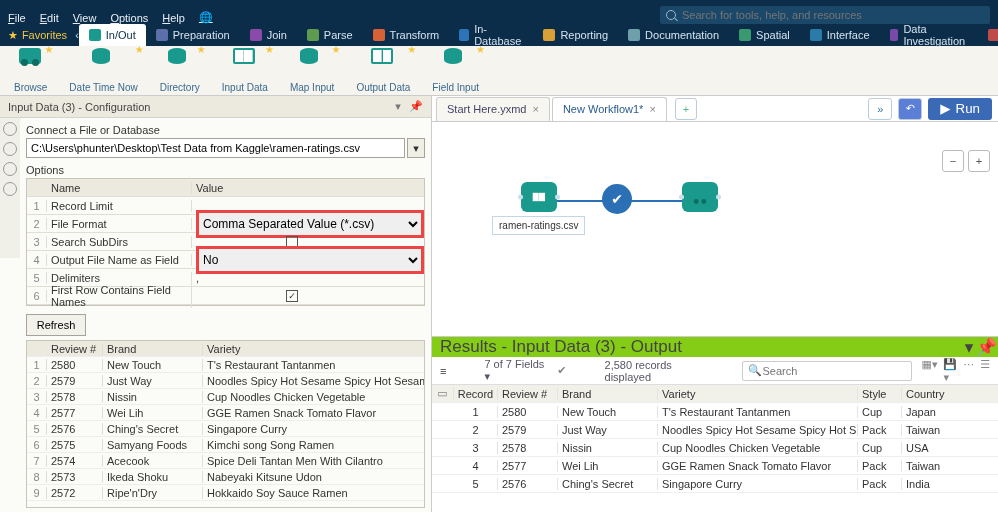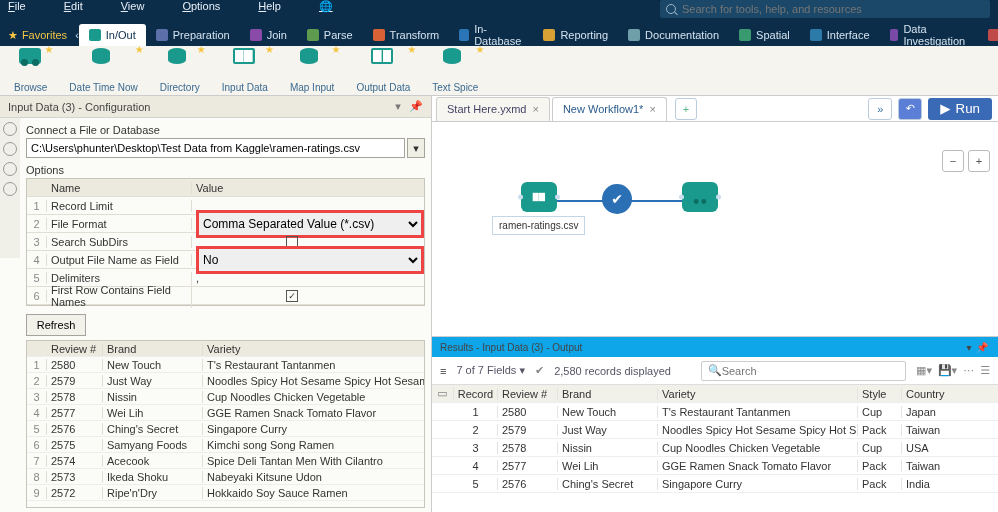--- a/index.html
+++ b/index.html
@@ -1,19 +1,19 @@
 <!DOCTYPE html>
 <html><head>
 <meta charset="utf-8">
 <style>
 * { margin: 0; padding: 0; box-sizing: border-box; font-family: "Segoe UI", Tahoma, sans-serif; }
 body { width: 998px; height: 512px; overflow: hidden; background: #fff; font-size: 11px; color: #333; }
 
 
-.menubar { background: #0b2d4a; height: 24px; display: flex; align-items: flex-start; padding: 0 8px; gap: 38px; }
+.menubar { background: #0b2d4a; height: 24px; display: flex; align-items: flex-end; padding: 0 8px; gap: 14px; }
 .menubar .menu { color: #e8eef5; cursor: pointer; }
 .menubar .menu:first-letter { text-decoration: underline; }
 .searchbox { margin-left: auto; width: 330px; height: 18px; background: #1b4869; border-radius: 2px; display: flex; align-items: center; padding: 0 6px; color: #9db4c6; gap: 6px; }
 .searchbox input { flex: 1; background: transparent; border: none; outline: none; color: #cdd; font-size: 11px; }
 .searchbox .sicon { width: 10px; height: 10px; border: 1.3px solid #9db4c6; border-radius: 50%; position: relative; }
 .searchbox .sicon::after { content:''; position:absolute; width:4px; height:1.3px; background:#9db4c6; right:-3px; bottom:-1px; transform:rotate(45deg); }
 
 
 .catbar { background: #0b2d4a; height: 22px; display: flex; align-items: stretch; }
 .fav { display:flex; align-items:center; gap:4px; padding:0 8px; color:#f5c542; }
@@ -89,24 +89,24 @@
 .nshape.green { background:#1a9a8d; }
 .nshape.green::before,.nshape.green::after { content:''; position:absolute; top:50%; width:5px; height:5px; background:#cde; border-radius:50%; transform:translateY(-50%); }
 .nshape.green::before{left:-3px} .nshape.green::after{right:-3px}
 .nshape.blue { background:#2b6fb5; border-radius:50%; width:30px; height:30px; }
 .nshape.blue::after { content:'✔'; color:#fff; font-size:14px; }
 .conn { position:absolute; height:2px; background:#2b6fb5; }
 .caption { border:1px solid #c4d6e6; padding:3px 6px; font-size:10px; margin-top:4px; background:#fff; }
 
 
 .results { height:176px; border-top:1px solid #ccc; display:flex; flex-direction:column; }
-.reshead { height:20px; background:#0ea5e9; display:flex; align-items:center; padding:0 8px; font-size:10px; color:#444; }
+.reshead { height:20px; background:#84cc16; display:flex; align-items:center; padding:0 8px; font-size:17px; color:#444; }
 .reshead .sp { flex:1; }
 .resctrl { height:28px; display:flex; align-items:center; padding:0 8px; gap:10px; border-bottom:1px solid #ddd; }
-.resctrl .info { color:#556; }
+.resctrl .info { color:#556;margin-left:28px; }
 .resctrl .rsrch { flex:1; max-width:260px; height:20px; border:1px solid #ccc; border-radius:2px; display:flex; align-items:center; padding:0 6px; color:#888; margin-left:20px; }
 .resctrl .rsrch input { flex:1; border:none; outline:none; font-size:11px; }
 .resicons { margin-left:auto; display:flex; gap:6px; color:#888; }
 .resicons div{cursor:pointer;}
 .rtable { flex:1; overflow:auto; }
 .rrow { display:flex; height:18px; align-items:center; font-size:11px; border-bottom:1px solid #eee; }
 .rrow.hdr { background:#f1f0e9; position:sticky; top:0; }
 .rc0{width:22px;text-align:center;border-right:1px solid #e5e5e0;color:#888;}
 .rcn{width:44px;text-align:center;border-right:1px solid #e5e5e0;}
 .rc2{width:60px;padding-left:4px;border-right:1px solid #e5e5e0;}
@@ -225,21 +225,21 @@
         <div class="book"></div>
       </div>
       <span class="star">★</span>
       <span class="tlabel">Output Data</span>
     </div>
   <div class="tool">
       <div class="ticon">
         <div class="cyl"></div>
       </div>
       <span class="star">★</span>
-      <span class="tlabel">Text Spice</span>
+      <span class="tlabel">Field Input</span>
     </div>
 </div>
 
 <div class="mainrow">
 
   <div class="config">
     <div class="panelhead">
       <span class="title">Input Data (3) - Configuration</span>
       <div class="btns">
           <span class="pbtn">▾</span>

